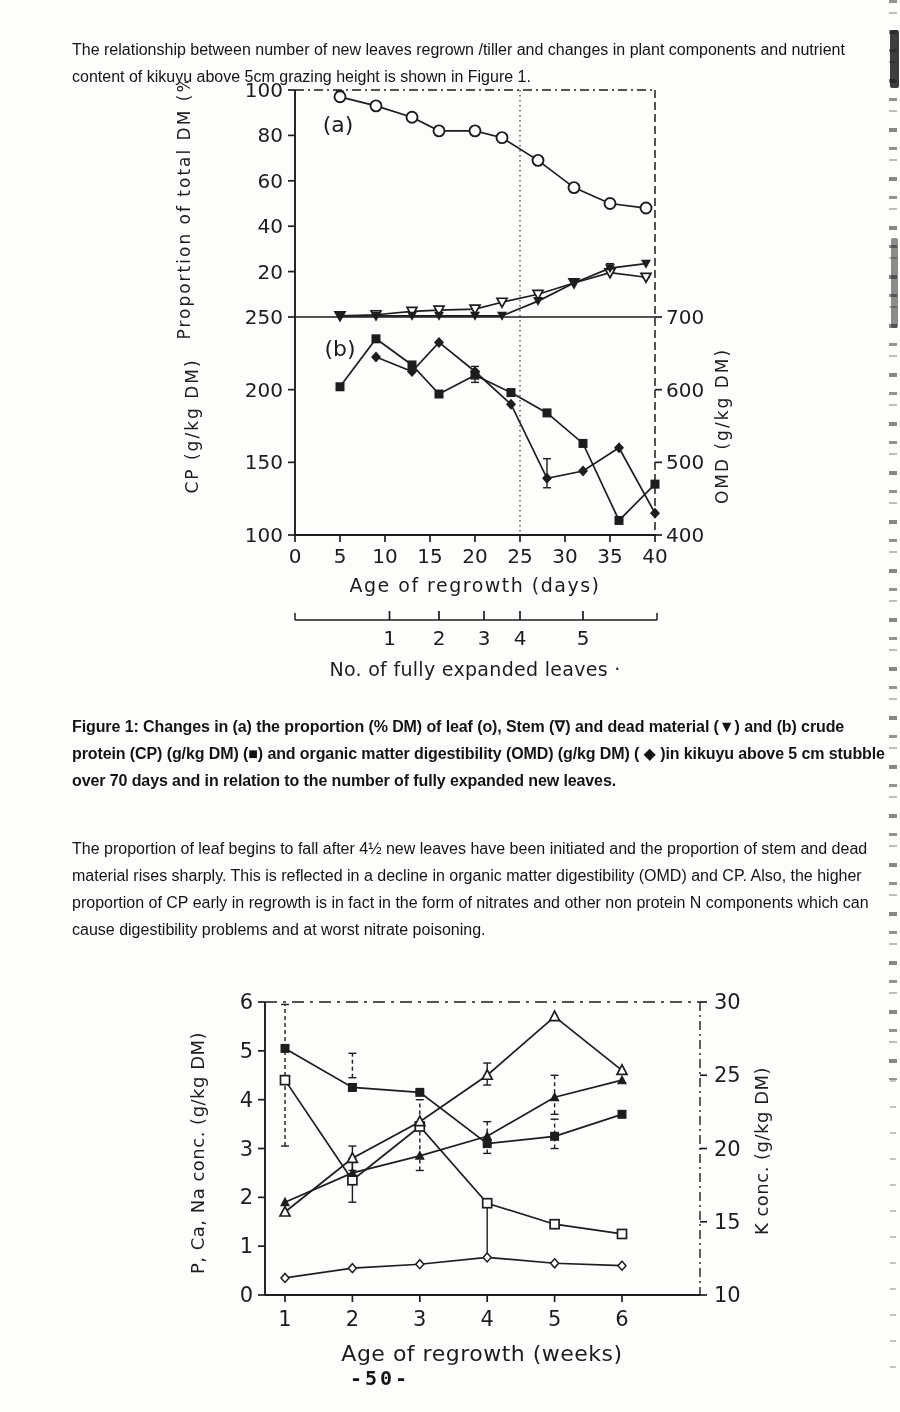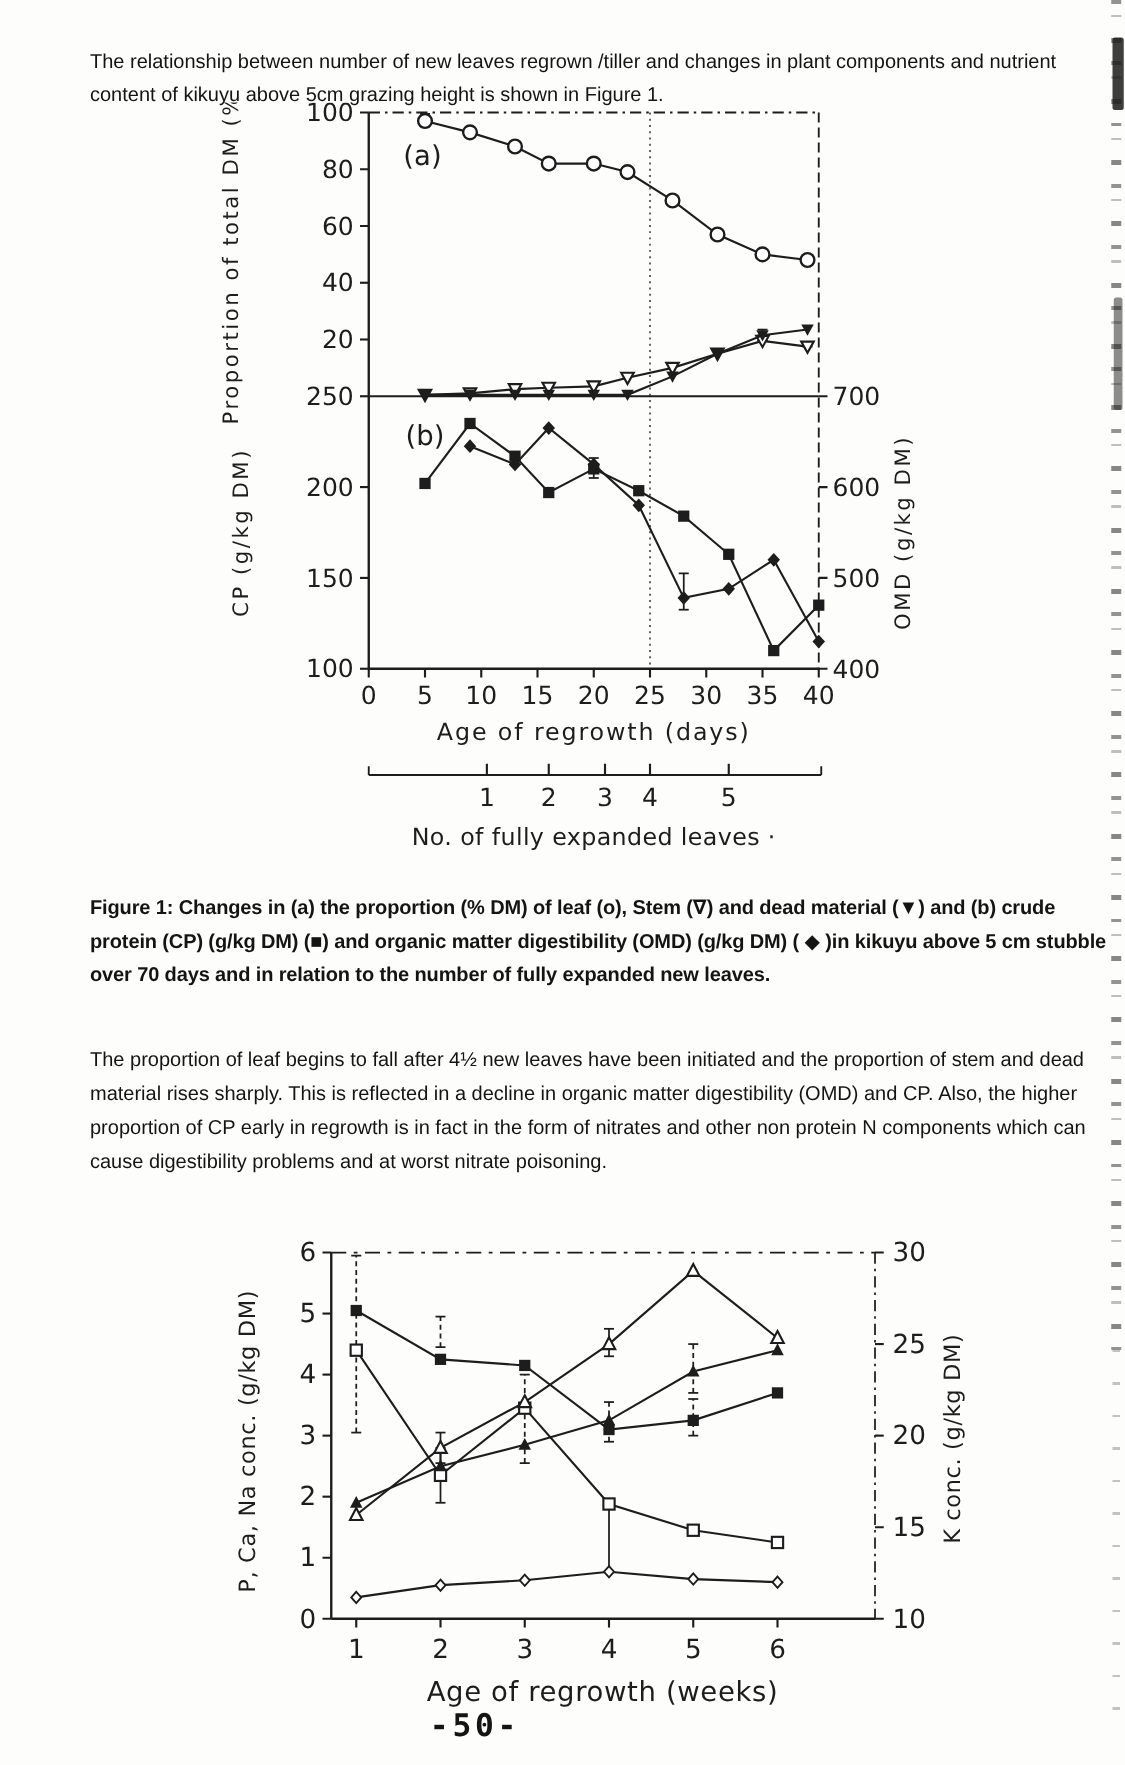--- a/index.html
+++ b/index.html
@@ -12,21 +12,21 @@
     position:absolute;left:72px;width:814px;
     font-size:16px;line-height:27px;letter-spacing:0;
     color:#141414;
   }
   .caption{font-weight:bold;letter-spacing:-0.1px;
     font-family:"Liberation Sans","DejaVu Sans",sans-serif;}
   .fig{position:absolute;margin:0;padding:0;}
   svg text{fill:#1d1d1d;}
   .pageno{
     position:absolute;left:0;top:1366px;width:760px;text-align:center;
-    font-size:25px;font-weight:bold;letter-spacing:3px;
+    font-size:20px;font-weight:bold;letter-spacing:3px;
     font-family:"DejaVu Sans Mono",monospace;color:#141414;
   }
   
   .scan-edge{
     position:absolute;right:3px;top:0;width:8px;height:1080px;
     background:repeating-linear-gradient(to bottom,
       rgba(25,25,25,.85) 0 3px, transparent 3px 12px,
       rgba(45,45,45,.55) 12px 14px, transparent 14px 30px,
       rgba(15,15,15,.9) 30px 34px, transparent 34px 49px);
     opacity:.55;filter:blur(.4px);

